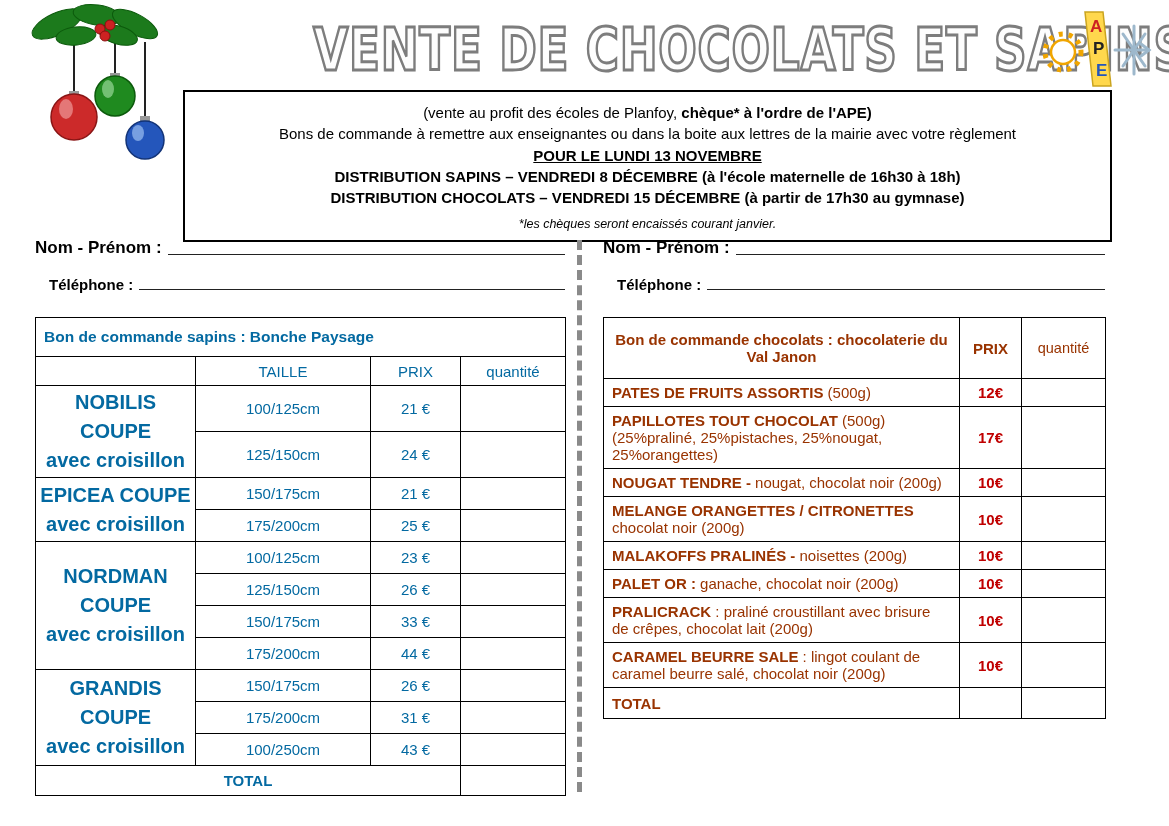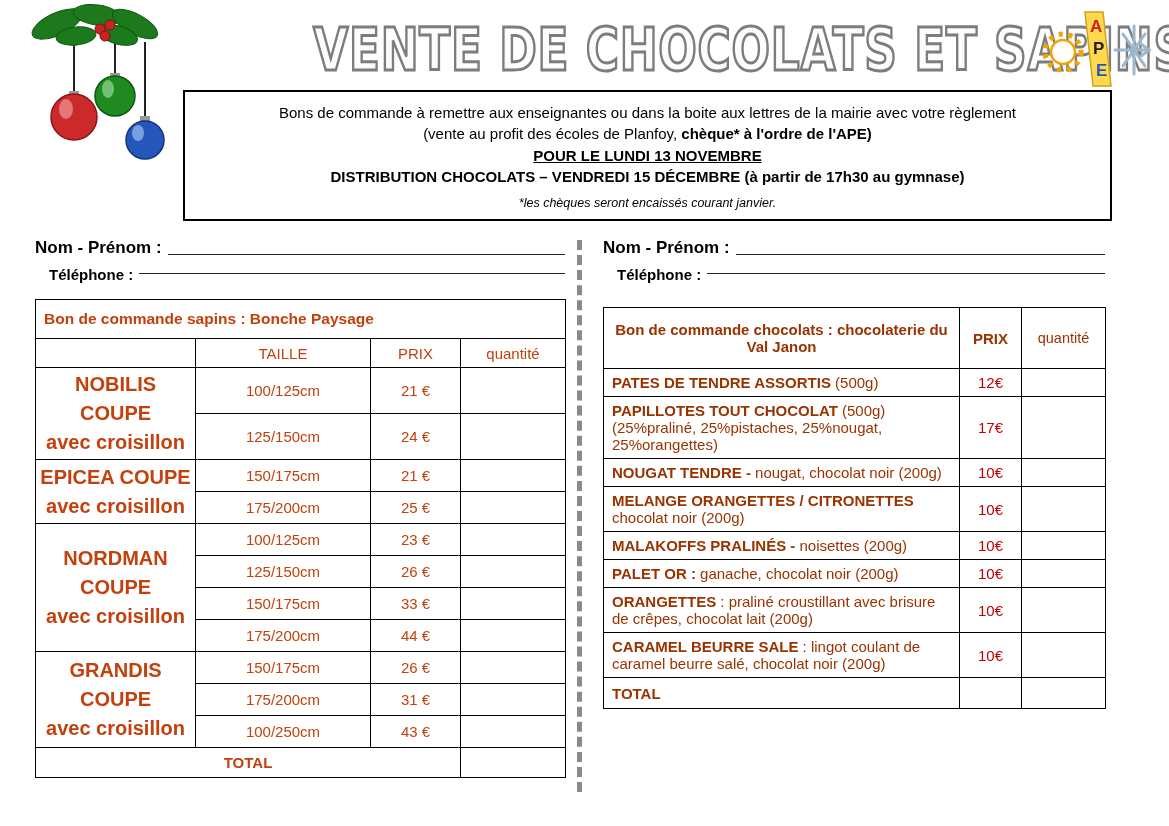--- a/index.html
+++ b/index.html
@@ -35,46 +35,46 @@
   .info-box .foot { font-style:italic; font-size:12.5px; margin-top:8px; }
 
   
   .col-left  { position:absolute; left:35px;  top:238px; width:530px; }
   .col-right { position:absolute; left:603px; top:238px; width:502px; }
   .divider {
     position:absolute; left:577px; top:240px; height:552px; width:0;
     border-left:5px dashed #8a8a8a;
   }
 
-  .form-line { display:flex; align-items:flex-end; margin-bottom:8px; }
+  .form-line { display:flex; align-items:flex-end; margin-bottom:18px; }
   .fl-label { font-weight:bold; font-size:17px; white-space:nowrap; }
   .fl-label.sm { font-size:15px; }
   .fl-rule { flex:1; border-bottom:1.6px solid #222; margin:0 0 3px 6px; height:2px; }
-  .phone-line { margin-left:14px; margin-bottom:13px;align-items:center; }
+  .phone-line { margin-left:14px; margin-bottom:13px; }
 
   table { border-collapse:collapse; }
   td { border:1.5px solid #000; }
 
   
-  .sapins { width:530px; margin-top:16px; color:#c2410c; table-layout:fixed; }
+  .sapins { width:530px; margin-top:24px; color:#0369a1; table-layout:fixed; }
   .sapins td { text-align:center; font-size:15px; padding:2px 4px; }
   .sapins .tbl-title { text-align:left; font-weight:bold; font-size:15.5px; padding:10px 8px; }
   .sapins .hdr td { font-weight:normal; height:29px; }
   .sapins .grp { font-weight:bold; font-size:20px; line-height:1.45; }
   .sapins .sr td { height:32px; }
   .sapins .total-row td { font-weight:bold; height:30px; }
 
   
   .choco { width:502px; margin-top:24px; color:#993300; table-layout:fixed;padding-left:19px; }
   .choco td { font-size:15px; padding:5px 8px; vertical-align:middle; }
   .choco .c-title { font-weight:bold; text-align:center; font-size:15px; padding:13px 6px; }
   .choco .c-h  { font-weight:bold; text-align:center; }
   .choco .c-hq { text-align:center; font-size:14.5px; }
   .choco .prod b { font-weight:bold; }
-  .choco .price { text-align:center; font-weight:normal; color:#c00000; }
+  .choco .price { text-align:center; font-weight:bold; color:#c00000; }
   .choco .total-row td { font-weight:bold; height:31px; }
 </style>
 </head>
 <body>
 
 <div class="page">
 
   <div class="ornaments">
     <svg width="180" height="162" viewBox="0 0 180 162">
       <line x1="62" y1="34" x2="62" y2="94" stroke="#222" stroke-width="2"></line>
@@ -120,23 +120,24 @@
       <circle cx="22" cy="46" r="18" fill="none" stroke="#f0a500" stroke-width="5" stroke-dasharray="4 6"></circle>
       <circle cx="22" cy="46" r="12" fill="#fff" stroke="#f0a500" stroke-width="2.5"></circle>
       <path d="M44 6 L62 6 L70 80 L52 80 Z" fill="#ffd84d" stroke="#caa41f" stroke-width="1.5"></path>
       <text x="49" y="26" font-size="17" font-weight="bold" fill="#cc2222" font-family="Liberation Sans, sans-serif">A</text>
       <text x="52" y="48" font-size="17" font-weight="bold" fill="#222222" font-family="Liberation Sans, sans-serif">P</text>
       <text x="55" y="70" font-size="17" font-weight="bold" fill="#2456bb" font-family="Liberation Sans, sans-serif">E</text>
     </svg>
   </div>
 
   <div class="info-box">
+    <div><span>(vente au profit des écoles de Planfoy, </span><span class="b">chèque* à l'ordre de l'APE)</span></div>
     <div>Bons de commande à remettre aux enseignantes ou dans la boite aux lettres de la mairie avec votre règlement</div>
-    <div><span>(vente au profit des écoles de Planfoy, </span><span class="b">chèque* à l'ordre de l'APE)</span></div>
     <div class="b u">POUR LE LUNDI 13 NOVEMBRE</div>
+    <div class="b">DISTRIBUTION SAPINS – VENDREDI 8 DÉCEMBRE (à l'école maternelle de 16h30 à 18h)</div>
     <div class="b">DISTRIBUTION CHOCOLATS – VENDREDI 15 DÉCEMBRE (à partir de 17h30 au gymnase)</div>
     <div class="foot">*les chèques seront encaissés courant janvier.</div>
   </div>
 
   <div class="divider"></div>
 
   <div class="col-left">
     <div class="form-line">
       <span class="fl-label">Nom - Prénom :</span>
       <span class="fl-rule"></span>
@@ -264,21 +265,21 @@
           <col style="width:84px">
         </colgroup>
       <tbody>
           <tr>
         <td class="c-title">Bon de commande chocolats : chocolaterie du Val Janon</td>
         <td class="c-h">PRIX</td>
         <td class="c-hq">quantité</td>
       </tr>
 
       <tr>
-        <td class="prod"><b>PATES DE TENDRE ASSORTIS</b><span> (500g)</span></td>
+        <td class="prod"><b>PATES DE FRUITS ASSORTIS</b><span> (500g)</span></td>
         <td class="price">12€</td>
         <td></td>
       </tr>
       <tr>
         <td class="prod"><b>PAPILLOTES TOUT CHOCOLAT</b><span> (500g) (25%praliné, 25%pistaches, 25%nougat, 25%orangettes)</span></td>
         <td class="price">17€</td>
         <td></td>
       </tr>
       <tr>
         <td class="prod"><b>NOUGAT TENDRE -</b><span> nougat, chocolat noir (200g)</span></td>
@@ -294,21 +295,21 @@
         <td class="prod"><b>MALAKOFFS PRALINÉS -</b><span> noisettes (200g)</span></td>
         <td class="price">10€</td>
         <td></td>
       </tr>
       <tr>
         <td class="prod"><b>PALET OR :</b><span> ganache, chocolat noir (200g)</span></td>
         <td class="price">10€</td>
         <td></td>
       </tr>
       <tr>
-        <td class="prod"><b>ORANGETTES</b><span> : praliné croustillant avec brisure de crêpes, chocolat lait (200g)</span></td>
+        <td class="prod"><b>PRALICRACK</b><span> : praliné croustillant avec brisure de crêpes, chocolat lait (200g)</span></td>
         <td class="price">10€</td>
         <td></td>
       </tr>
       <tr>
         <td class="prod"><b>CARAMEL BEURRE SALE</b><span> : lingot coulant de caramel beurre salé, chocolat noir (200g)</span></td>
         <td class="price">10€</td>
         <td></td>
       </tr>
 
       <tr class="total-row">

